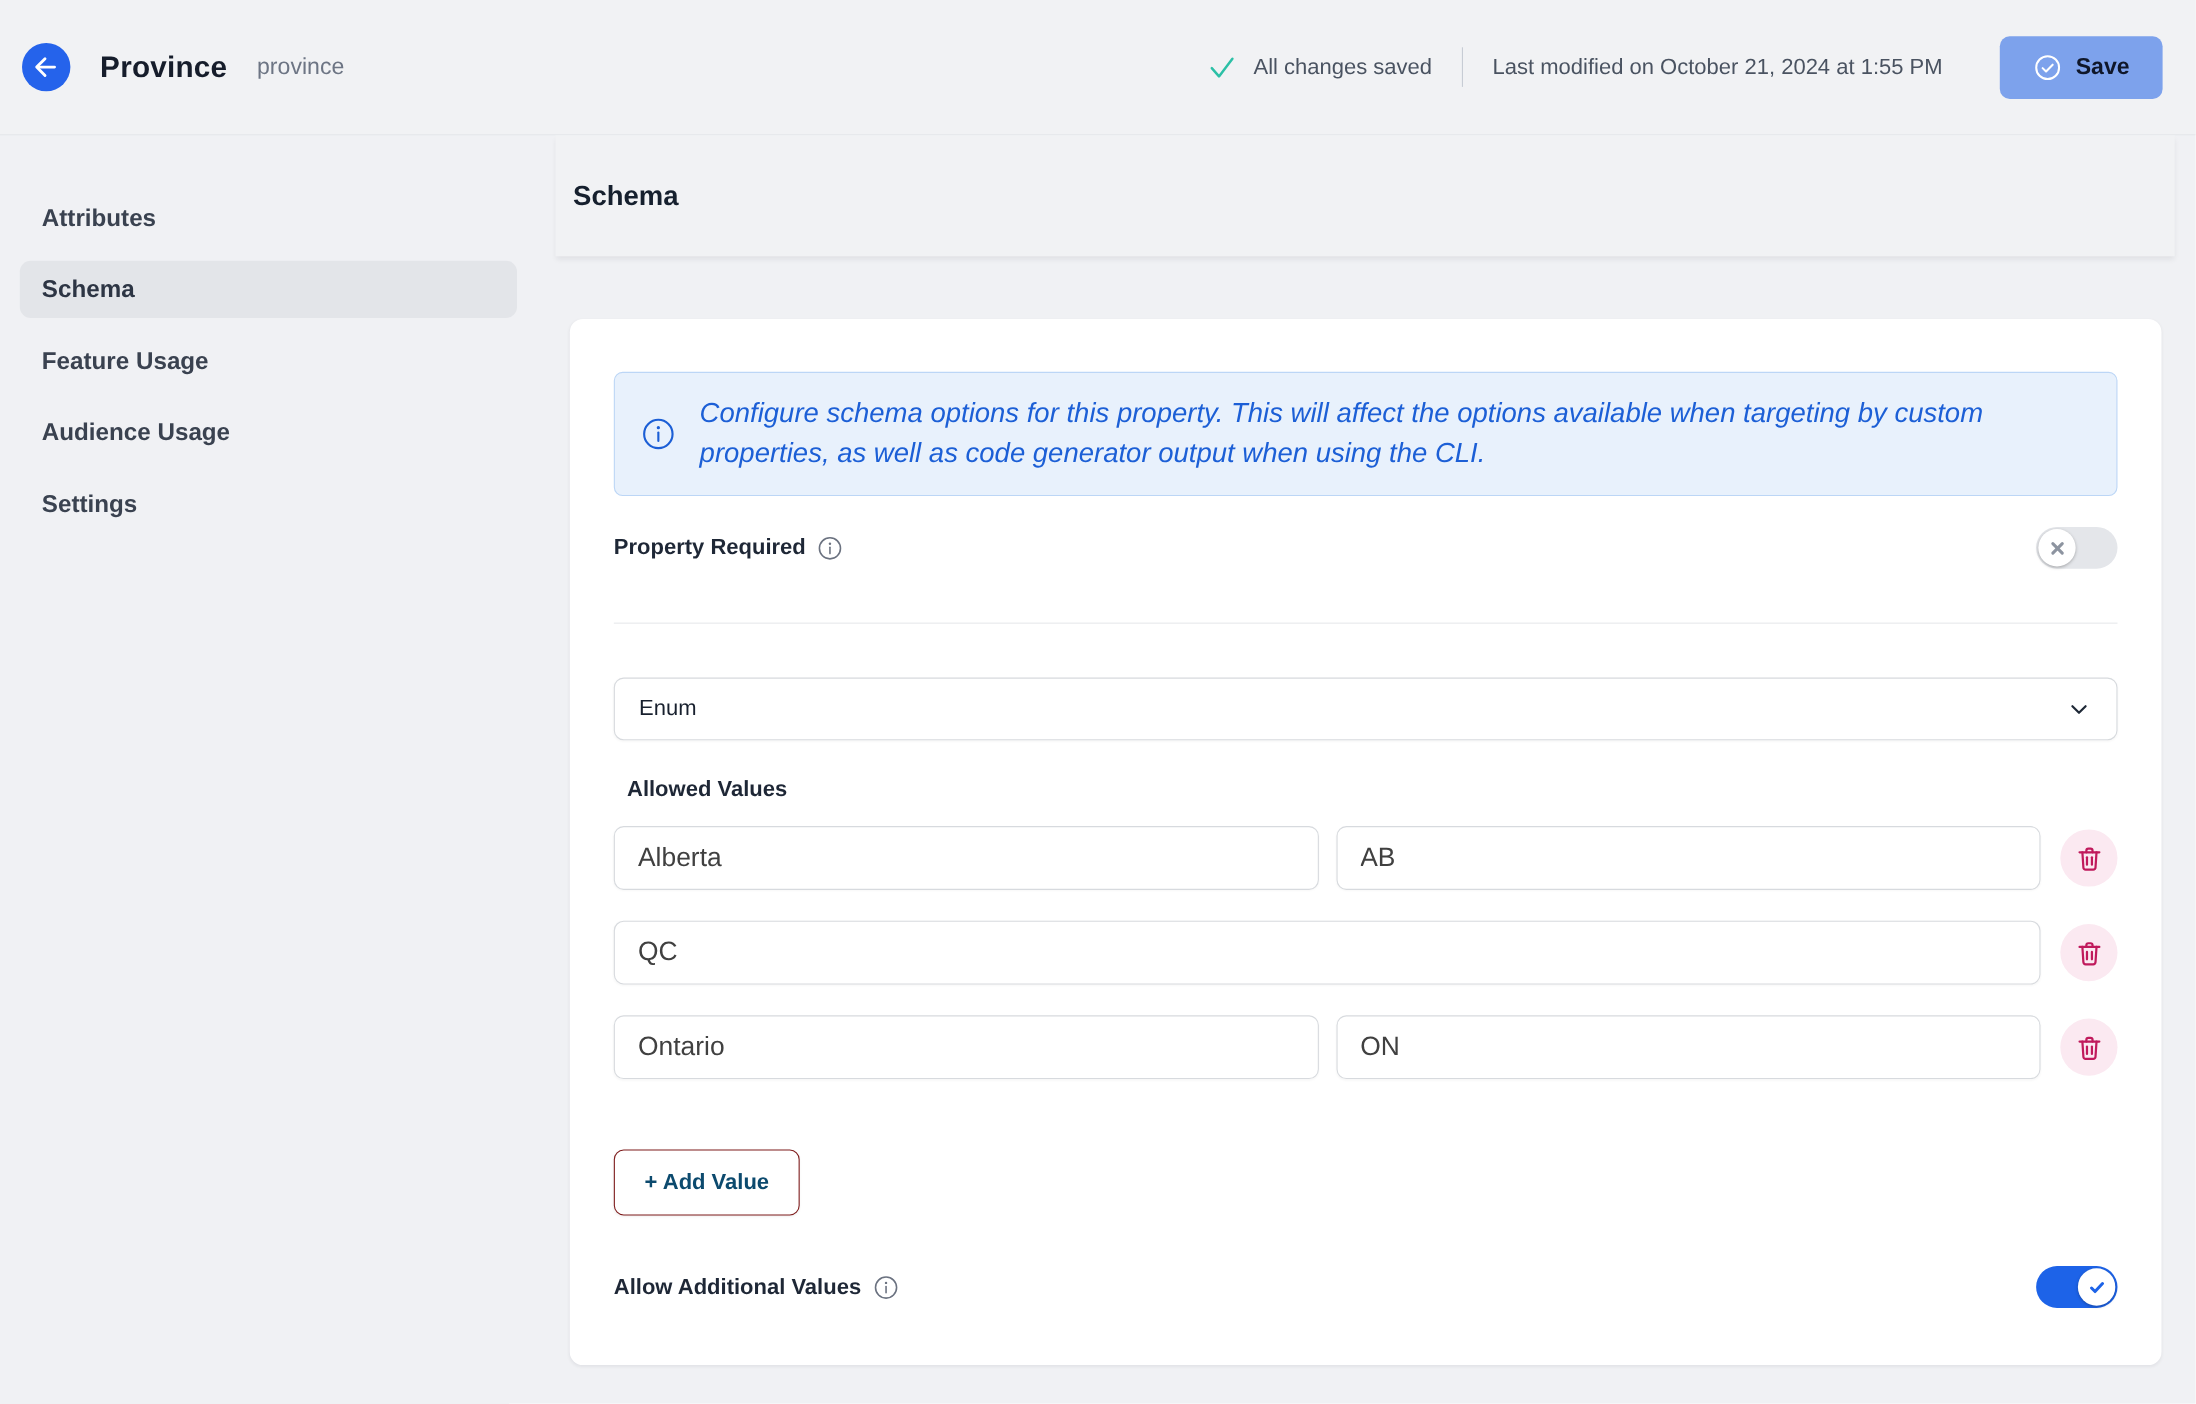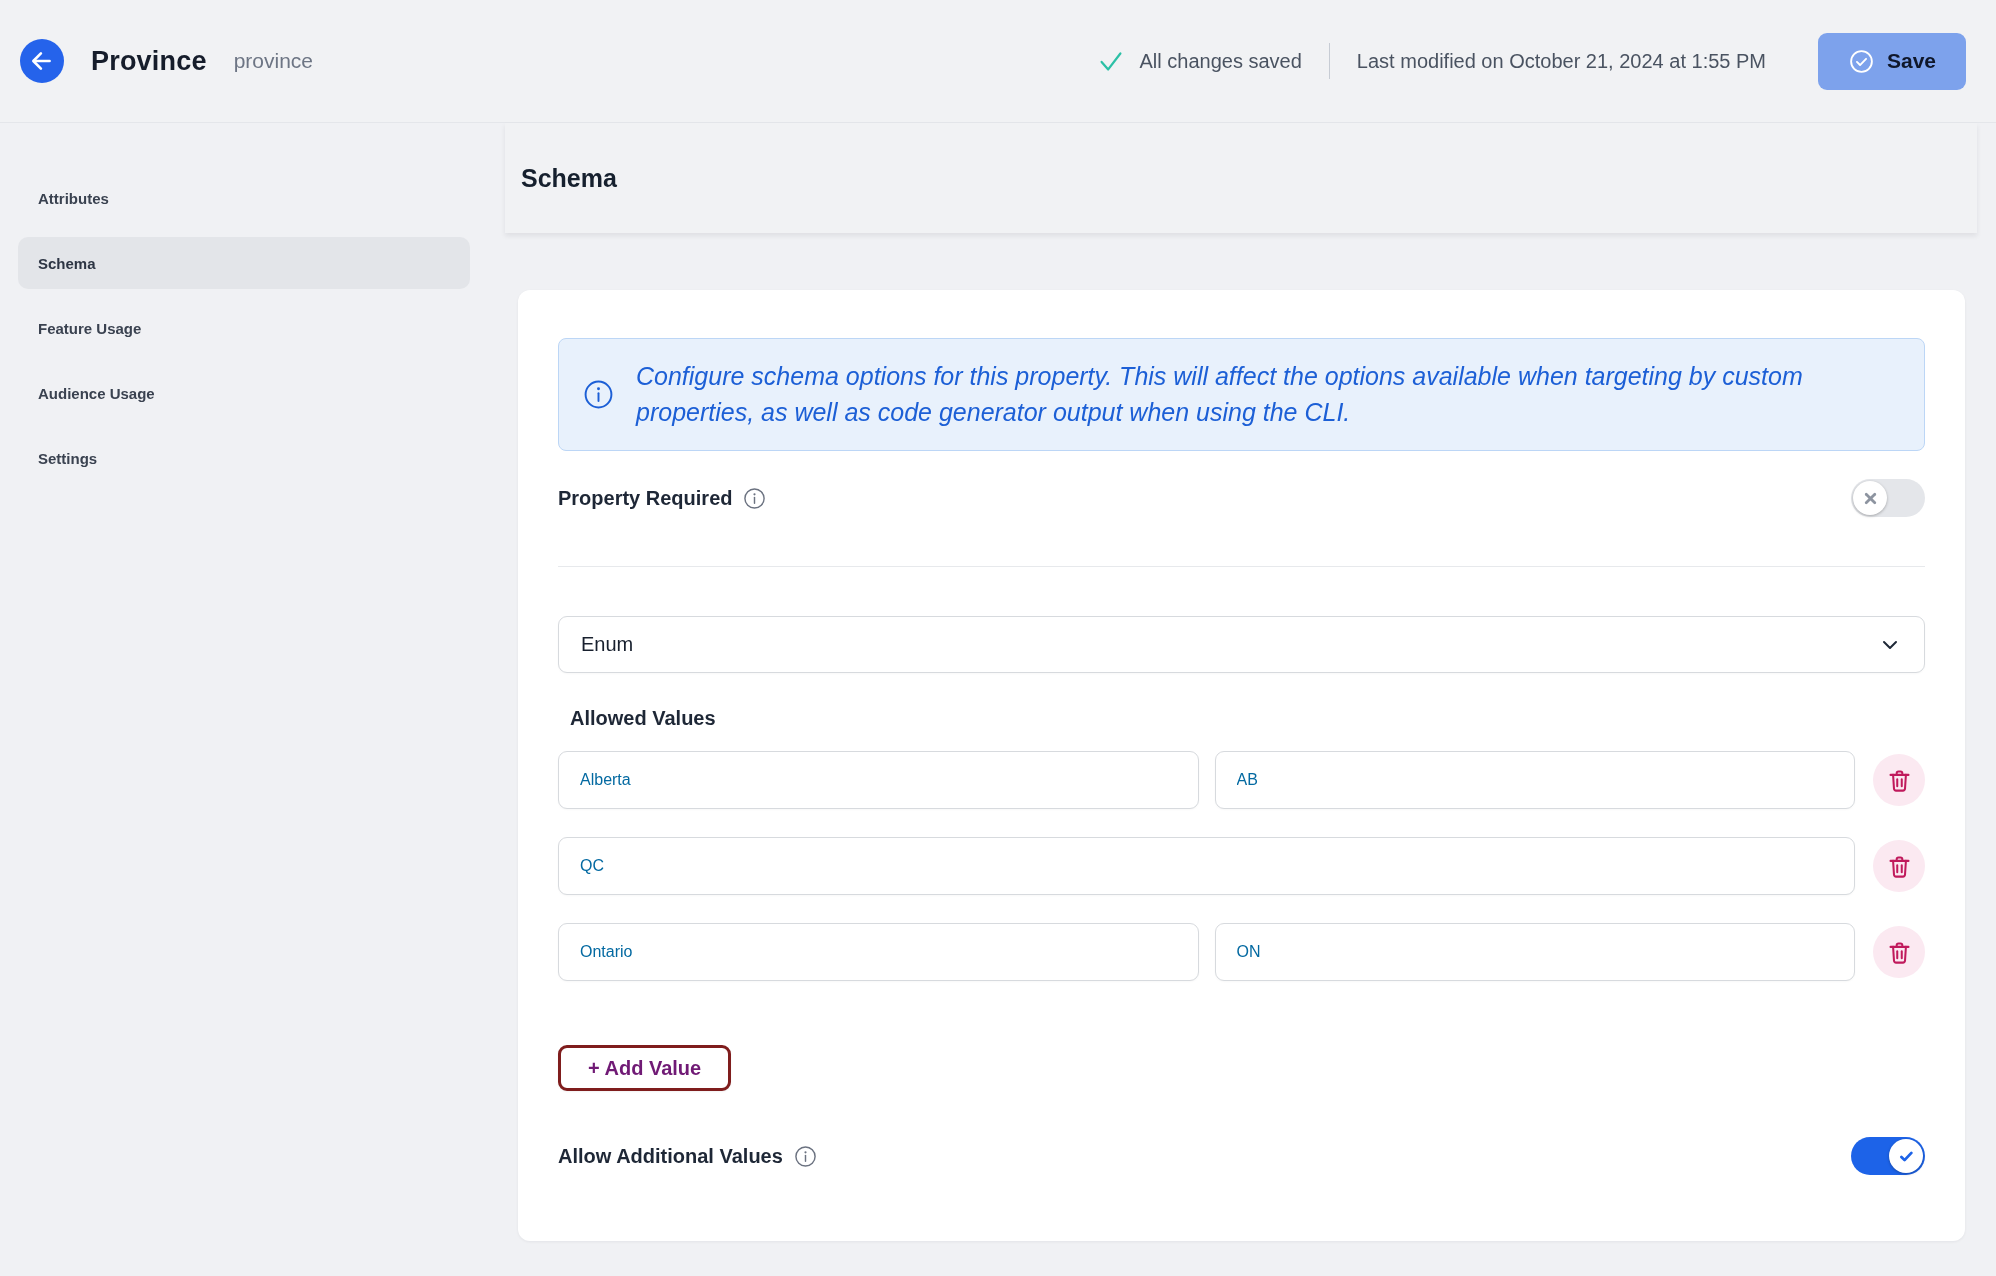--- a/index.html
+++ b/index.html
@@ -50,21 +50,21 @@
     background:var(--save_disabled);color:#0f172a;font-size:21px;font-weight:600;
     display:flex;align-items:center;justify-content:center;gap:12px;cursor:pointer;
     font-family:inherit;padding:0 24px;
   }
 
   
   .layout{flex:1;display:flex;min-height:0;}
   .sidebar{width:505px;flex:0 0 505px;padding-top:49px;}
   .side-item{
     height:52px;margin:0 35px 13px 18px;padding-left:20px;border-radius:10px;
-    display:flex;align-items:center;font-size:15px;font-weight:600;color:#3a4250;
+    display:flex;align-items:center;font-size:22px;font-weight:600;color:#3a4250;
     cursor:pointer;
   }
   .side-item.active{background:var(--pill);color:#2d3544;}
 
   .main{flex:1;display:flex;flex-direction:column;min-width:0;}
   .title-band{
     height:110px;flex:0 0 110px;margin-right:19px;background:var(--band_bg);
     box-shadow:0 3px 5px rgba(23,28,38,.08);
     display:flex;align-items:center;padding-left:16px;position:relative;z-index:1;
   }
@@ -92,32 +92,32 @@
     height:57px;border:1px solid var(--input_border);border-radius:9px;background:#fff;
     display:flex;align-items:center;justify-content:space-between;padding:0 22px;
     font-size:20px;color:#18202e;cursor:pointer;box-shadow:0 1px 2px rgba(0,0,0,.03);
   }
   .allowed-label{margin:34px 12px 21px;}
 
   .value-row{display:flex;align-items:center;gap:16px;margin-bottom:28px;}
   .value-row:last-of-type{margin-bottom:0;}
   .text-input{
     flex:1;height:58px;border:1px solid var(--input_border);border-radius:9px;
-    padding:0 21px;font-size:16px;color:#0369a1;font-family:inherit;background:#fff;
+    padding:0 21px;font-size:24px;color:#404040;font-family:inherit;background:#fff;
     box-shadow:0 1px 2px rgba(0,0,0,.03);
   }
   .trash-btn{
     width:52px;height:52px;flex:0 0 52px;border-radius:50%;border:none;
     background:var(--danger_bg);display:flex;align-items:center;justify-content:center;
     cursor:pointer;margin-left:2px;
   }
 
   .add-btn{
-    margin-top:36px;height:46px;padding:0 27px;border:3px solid #7f1d1d;border-radius:9px;
-    background:#fff;font-size:20px;font-weight:600;color:#701a75;cursor:pointer;
+    margin-top:36px;height:60px;padding:0 27px;border:1px solid #7f1d1d;border-radius:9px;
+    background:#fff;font-size:20px;font-weight:600;color:#0c4a6e;cursor:pointer;
     font-family:inherit;box-shadow:0 1px 2px rgba(0,0,0,.05);
   }
   .allow-row{margin-top:46px;}
 
   
   .toggle{width:74px;height:38px;border-radius:19px;position:relative;border:none;cursor:pointer;padding:0;}
   .toggle.off{background:#e4e6ea;}
   .toggle.on{background:#1d63e8;}
   .knob{
     width:34px;height:34px;border-radius:50%;background:#fff;position:absolute;top:2px;

